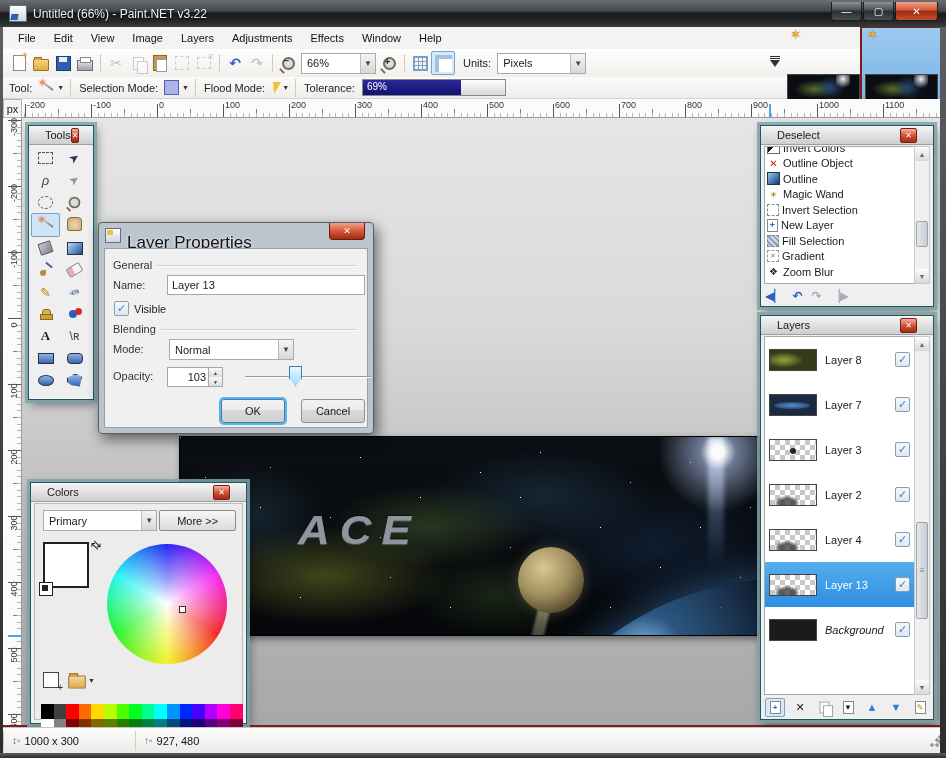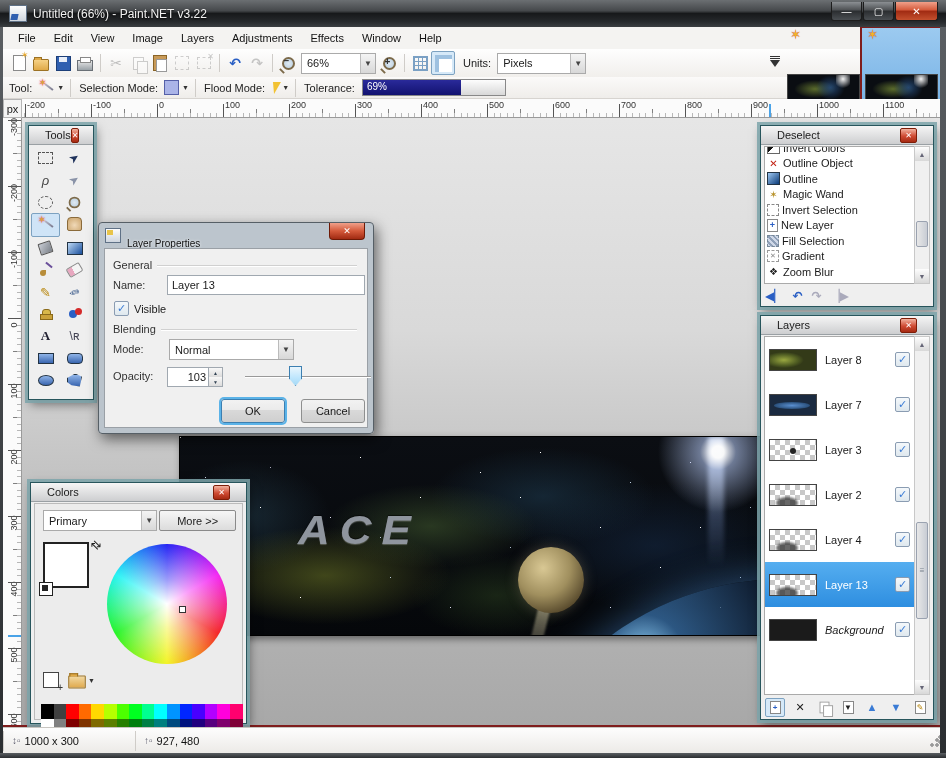--- a/index.html
+++ b/index.html
@@ -193,21 +193,21 @@
   #add-swatch::after{content:"+";position:absolute;right:-5px;bottom:-6px;font-size:10px;color:#333;}
   #pal-menu{display:flex;align-items:center;gap:3px;}
   #pal-menu .fold{transform:scale(1.1);background:linear-gradient(180deg,#f2d8a0,#e0aa4e);}
   #swatch-grid{position:absolute;left:6px;top:200px;display:grid;grid-template-columns:repeat(16,12.6px);grid-auto-rows:15px;}
   .sw{width:12.6px;height:15px;}
   
   #dlg{position:absolute;left:98px;top:222px;width:274px;height:210px;z-index:40;background:rgba(186,196,204,.96);border:1px solid #565f66;border-radius:4px;box-shadow:3px 5px 14px rgba(0,0,0,.55);}
   #dlg-title{height:24px;display:flex;align-items:center;padding:0 6px;}
   #dlg-icon{width:14px;height:13px;background:linear-gradient(180deg,#fdfdfd,#cfd6df);border:1px solid #5f7186;margin-right:6px;position:relative;}
   #dlg-icon::after{content:"";position:absolute;left:1px;top:1px;width:6px;height:5px;background:#e8c44a;}
-  #dlg-title .txt{color:#111;text-shadow:0 0 3px #fff;font-size:10px;margin-top:16px;}
+  #dlg-title .txt{color:#111;text-shadow:0 0 3px #fff;font-size:17px;margin-top:16px;}
   #dlg-close{position:absolute;right:8px;top:0px;width:34px;height:16px;background:linear-gradient(180deg,#f0a08a,#d4593a 50%,#a02a12);border:1px solid #6e1a06;border-top:none;border-radius:0 0 4px 4px;color:#fff;font-size:9px;display:flex;align-items:center;justify-content:center;}
   #dlg-body{position:absolute;left:5px;right:5px;top:25px;bottom:5px;background:#f0f0f0;border:1px solid #9aa0a6;}
   .grp{position:absolute;left:8px;color:#333;}
   .gline{position:absolute;height:1px;background:#d0d0d0;border-bottom:1px solid #fff;}
   #name-input{position:absolute;left:62px;top:26px;width:192px;height:18px;background:#fff;border:1px solid #a0a8b0;display:flex;align-items:center;padding-left:4px;}
   #visible-row{position:absolute;left:9px;top:52px;display:flex;align-items:center;gap:5px;}
   #mode-combo{position:absolute;left:62px;top:90px;width:118px;}
   #opacity-spin{position:absolute;left:62px;top:118px;width:54px;height:18px;background:#fff;border:1px solid #a0a8b0;display:flex;align-items:center;}
   #opacity-spin .val{flex:1;text-align:right;padding-right:2px;}
   #spinbtns{width:13px;height:100%;border-left:1px solid #a0a8b0;display:flex;flex-direction:column;}

